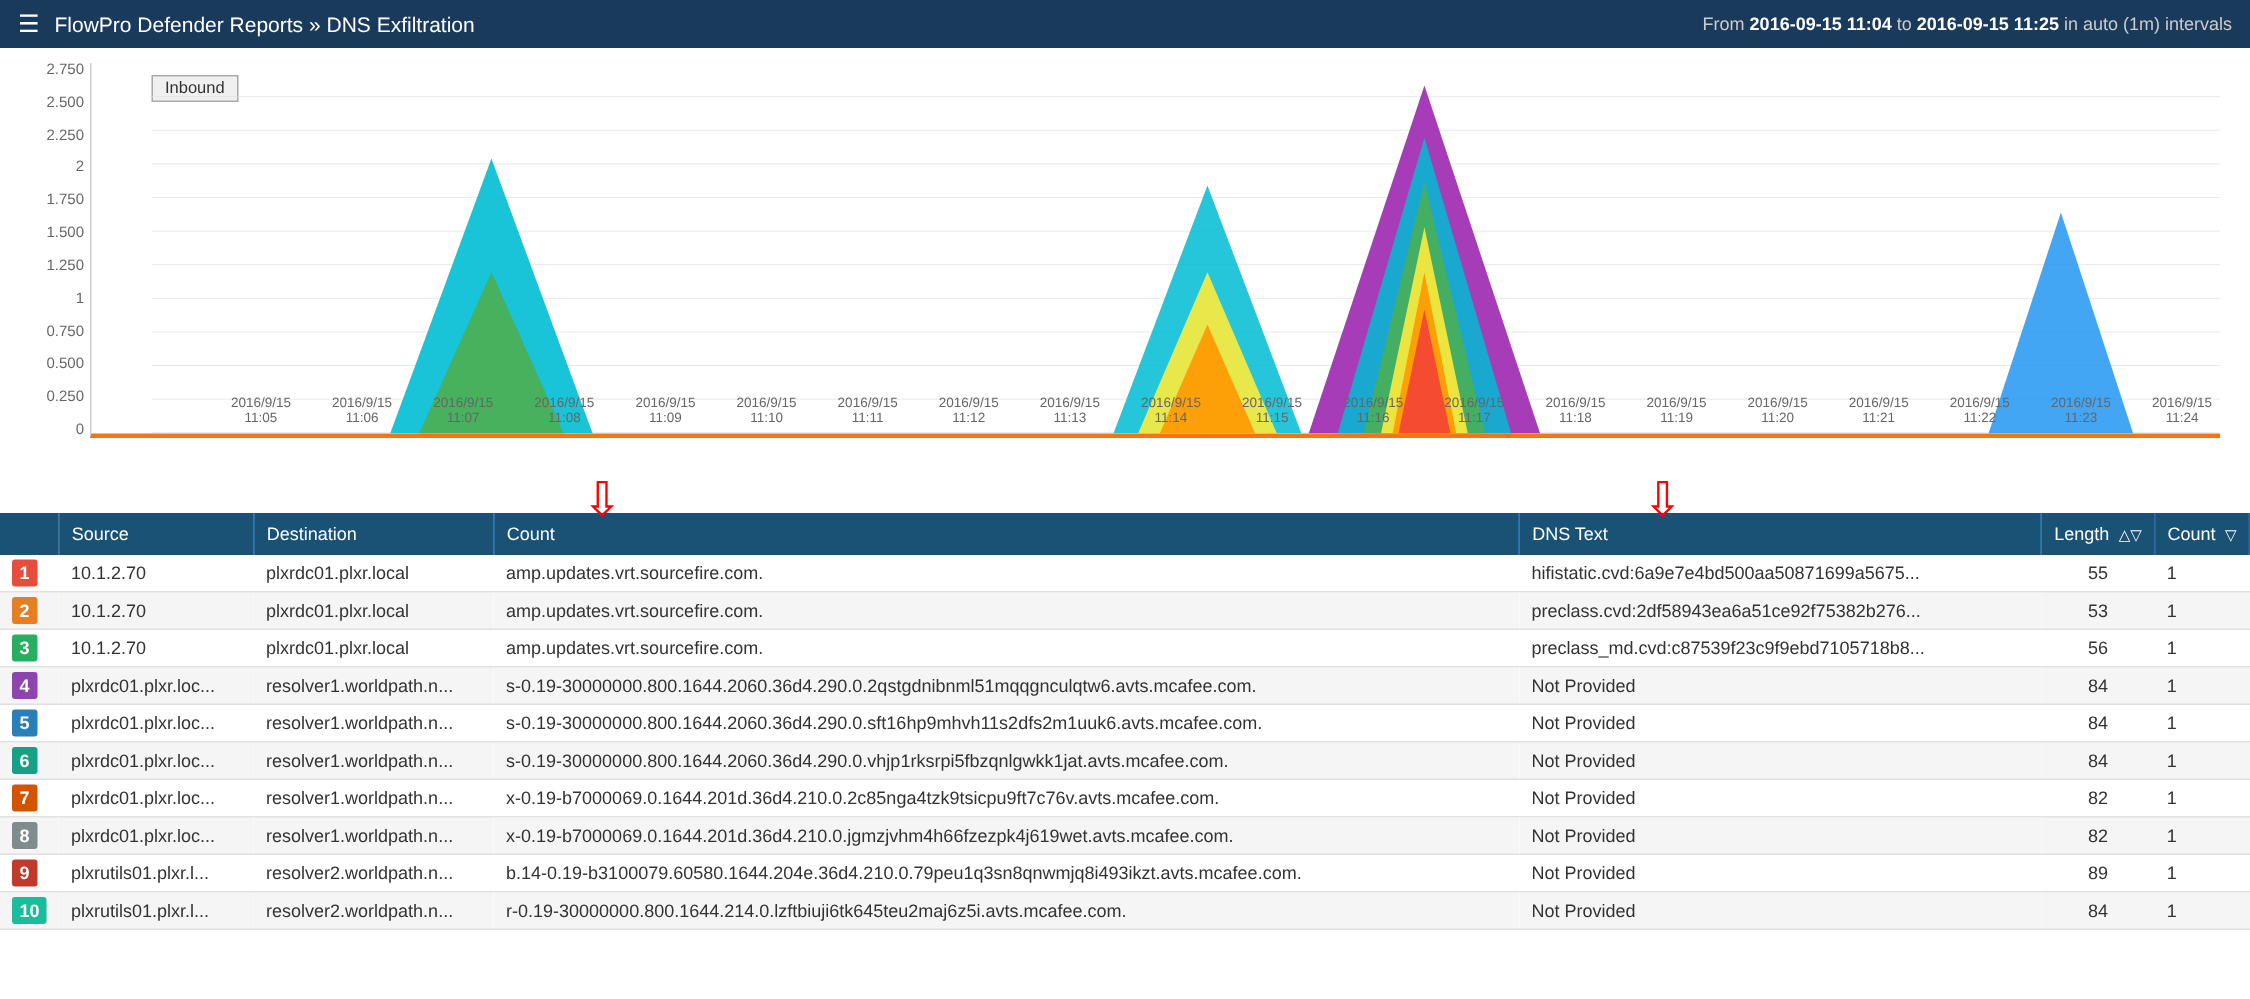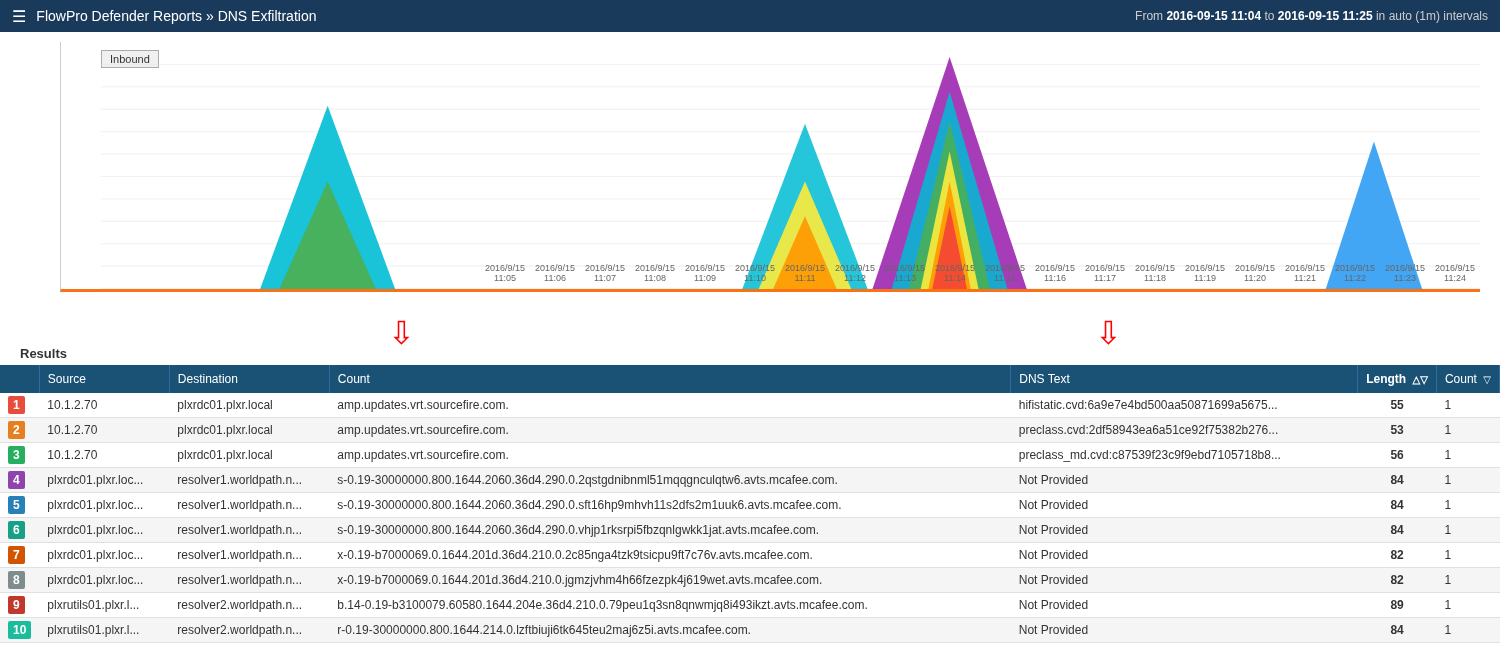--- a/index.html
+++ b/index.html
@@ -67,21 +67,21 @@
       color: #666;
     }
     .y-axis span { line-height: 1; }
     .x-axis {
       position: absolute;
       bottom: 0;
       left: 40px;
       right: 0;
       height: 30px;
       display: flex;
-      justify-content: flex-end;
+      justify-content: space-between;
       align-items: flex-start;
       padding-top: 4px;
       margin-left: 48px;
     }
     .x-label { font-size: 9px; color: #666; text-align: center; width: 50px; }
     svg.chart-svg {
       position: absolute;
       left: 40px;
       top: 0;
       right: 0;
@@ -139,39 +139,53 @@
       font-weight: bold;
       color: #fff;
       border-radius: 2px;
       padding: 2px 5px;
     }
     .col-num { width: 30px; }
     .col-source { width: 130px; }
     .col-dest { width: 160px; }
     .col-qname { max-width: 600px; overflow: hidden; text-overflow: ellipsis; white-space: nowrap; }
     .col-dnstext { max-width: 330px; overflow: hidden; text-overflow: ellipsis; white-space: nowrap; }
-    .col-length { width: 70px; text-align: center; font-weight: bold; }
+    .col-length { width: 70px; text-align: center; }
     .col-count { width: 60px; text-align: left; }
     .truncate { overflow: hidden; text-overflow: ellipsis; white-space: nowrap; display: block; max-width: 100%; }
   </style>
 </head>
 <body>
 
 <div id="header">
   <span class="menu-icon">☰</span>
   <span class="title">
     <span>FlowPro Defender Reports » DNS Exfiltration</span>
   </span>
   <span class="timerange">
     &nbsp;&nbsp;<span>From</span>&nbsp;<b>2016-09-15 11:04</b>&nbsp;<span>to</span>&nbsp;<b>2016-09-15 11:25</b>&nbsp;<span>in auto (1m) intervals</span>
   </span>
 </div>
 
 <div id="chart-container">
   <div id="chart-wrapper">
+    <div class="y-axis">
+      <span>2.750</span>
+      <span>2.500</span>
+      <span>2.250</span>
+      <span>2</span>
+      <span>1.750</span>
+      <span>1.500</span>
+      <span>1.250</span>
+      <span>1</span>
+      <span>0.750</span>
+      <span>0.500</span>
+      <span>0.250</span>
+      <span>0</span>
+    </div>
     <div class="chart-area">
 
       <div class="chart-legend">
         <span>Inbound</span>
       </div>
 
       <svg class="chart-svg" viewBox="0 0 1430 248" preserveAspectRatio="none">
 
         <line x1="0" y1="22.5" x2="1430" y2="22.5" stroke="#e0e0e0" stroke-width="0.5"></line>
         <line x1="0" y1="45" x2="1430" y2="45" stroke="#e0e0e0" stroke-width="0.5"></line>
@@ -235,21 +249,20 @@
     </div>
   </div>
 
   <div class="arrow-container" style="position:relative; height:50px; margin-top:-10px;">
     <div class="arrow" style="left: 348px; top:5px; color:red; font-size:32px;">⇩</div>
     <div class="arrow" style="left: 1055px; top:5px; color:red; font-size:32px;">⇩</div>
   </div>
 </div>
 
 <div id="results-section">
-  <div id="results-label">Results</div>
   <table>
     <thead>
       <tr>
         <th class="col-num"></th>
         <th>Source</th>
         <th>Destination</th>
         <th>Count</th>
         <th>DNS Text</th>
         <th class="col-length sortable"><span>Length</span> <span class="sort-icon">△▽</span></th>
         <th class="col-count sortable"><span>Count</span> <span class="sort-icon">▽</span></th>

